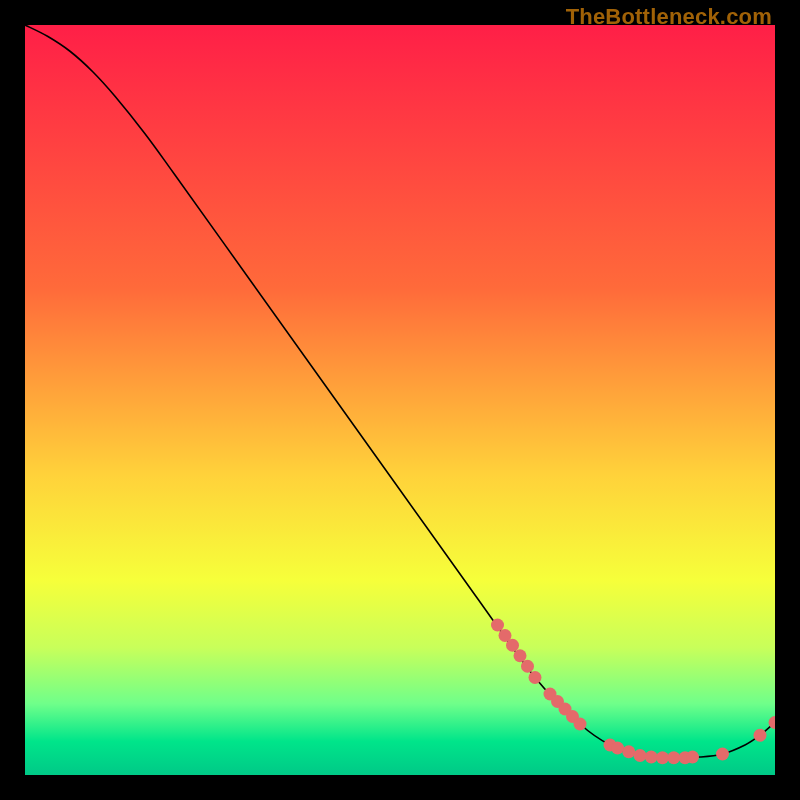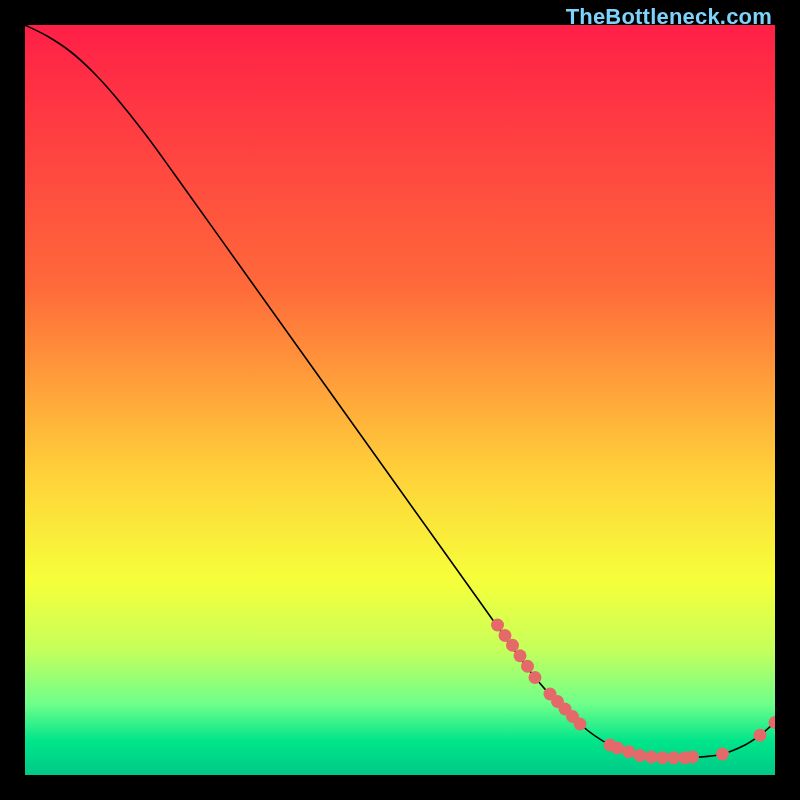--- a/index.html
+++ b/index.html
@@ -21,21 +21,21 @@
     position: absolute;
     left: 25px;
     top: 25px;
     width: 750px;
     height: 750px;
   }
   .watermark {
     position: absolute;
     top: 4px;
     right: 28px;
-    color: #7dd3fc;
+    color: #a16207;
     font-size: 22px;
     font-weight: 600;
     letter-spacing: 0.2px;
     user-select: none;
   }
   svg { display: block; }
 </style>
 </head>
 <body>
 

